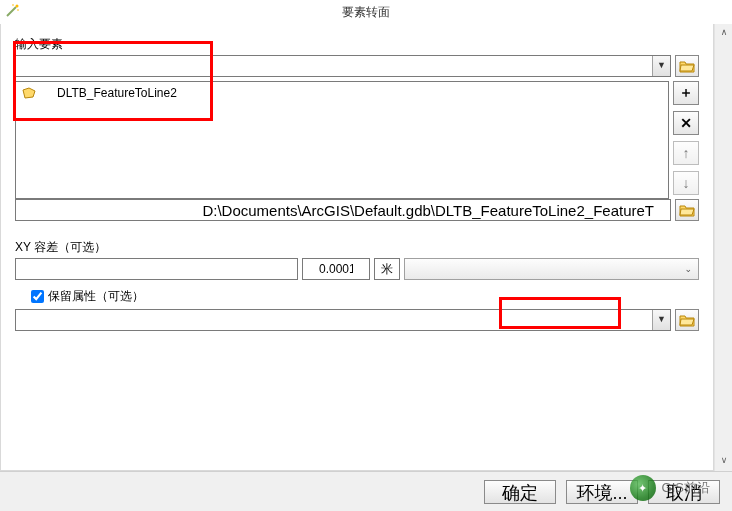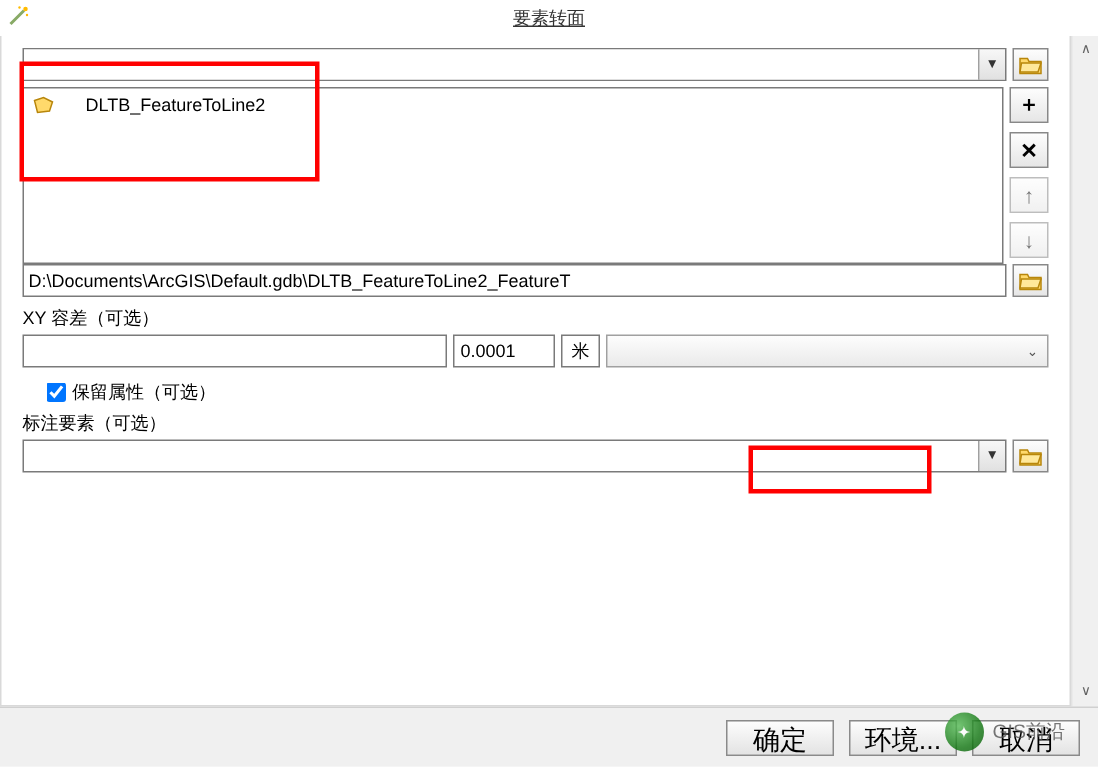--- a/index.html
+++ b/index.html
@@ -1,18 +1,18 @@
 <!DOCTYPE html>
 <html><head>
 <meta charset="utf-8">
 <style>
 * { box-sizing: border-box; margin: 0; padding: 0; }
 body { font-family: "Microsoft YaHei", SimSun, Arial, sans-serif; font-size: 12px; background: #f0f0f0; width: 732px; height: 511px; overflow: hidden; position: relative; }
 
-.titlebar { height: 27px; background: #fff; border-bottom: 1px solid #d4d4d4; text-align: center; line-height: 24px; font-size: 12px; color: #333; position: relative; text-decoration: underline; }
+.titlebar { height: 27px; background: #fff; border-bottom: 1px solid #d4d4d4; text-align: center; line-height: 24px; font-size: 12px; color: #333; position: relative; }
 .titlebar .wand-icon { position: absolute; left: 4px; top: 3px; width: 16px; height: 16px; }
 
 .content-area { position: absolute; top: 24px; left: 0; right: 18px; bottom: 40px; background: #fff; padding: 8px 14px 8px 14px; border: 1px solid #d9d9d9; border-top: none; }
 
 .scrollbar-right { position: absolute; top: 24px; right: 0; width: 18px; bottom: 40px; background: #f0f0f0; border-left: 1px solid #e3e3e3; }
 .scroll-arrow { width: 16px; height: 16px; margin: 1px; text-align: center; line-height: 14px; color: #606060; cursor: pointer; font-size: 9px; }
 
 .field-label { margin: 4px 0 2px 0; color: #000; }
 .row { display: flex; align-items: stretch; gap: 4px; }
 .combo-wrap { flex: 1; display: flex; border: 1px solid #7a7a7a; background: #fff; height: 22px; }
@@ -23,25 +23,25 @@
 .icon-btn.disabled { opacity: 0.55; cursor: default; }
 .folder-icon svg { width: 16px; height: 14px; }
 
 .listbox { border: 1px solid #7a7a7a; background: #fff; height: 118px; padding: 2px; overflow: auto; }
 .list-item { display: flex; align-items: center; gap: 21px; padding: 2px 4px; }
 .poly-icon { width: 14px; height: 12px; display: inline-block; }
 
 .side-btns { display: flex; flex-direction: column; gap: 6px; }
 .side-btns .icon-btn { height: 24px; width: 26px; font-size: 14px; font-weight: bold; }
 
-.text-input { flex: 1; border: 1px solid #7a7a7a; height: 22px; padding: 0 3px; font-size: 12px; outline: none; background: #fff; }
+.text-input { flex: 1; border: 1px solid #7a7a7a; height: 22px; padding: 0 16px; font-size: 15px; outline: none; background: #fff; text-align: right; }
 
 .xy-row { display: flex; align-items: center; gap: 4px; }
 .xy-left { flex: 1; border: 1px solid #7a7a7a; height: 22px; background: #fff; }
-.xy-val { width: 68px; border: 1px solid #7a7a7a; height: 22px; text-align: left; padding: 0 4px; font-size: 12px; outline: none; }
+.xy-val { width: 68px; border: 1px solid #7a7a7a; height: 22px; text-align: left; padding: 0 16px; font-size: 12px; outline: none; }
 .unit-box { width: 26px; height: 22px; border: 1px solid #7a7a7a; background: #fff; text-align: center; line-height: 20px; }
 .unit-combo { flex: 1; border: 1px solid #a0a0a0; height: 22px; background: linear-gradient(#fdfdfd,#eaeaea); display: flex; align-items: center; justify-content: flex-end; padding: 0 6px; cursor: pointer; }
 .unit-combo .chev { font-size: 9px; color: #555; }
 
 .check-row { display: flex; align-items: center; gap: 4px; margin: 8px 0 4px 16px; }
 .check-row input { margin: 0; }
 
 .bottom-bar { position: absolute; left: 0; right: 0; bottom: 0; height: 40px; background: #f0f0f0; border-top: 1px solid #d0d0d0; display: flex; align-items: center; justify-content: flex-end; padding: 0 12px; gap: 10px; }
 .btn { min-width: 72px; height: 24px; border: 1px solid #8a8a8a; background: linear-gradient(#fdfdfd,#e3e3e3); font-size: 18px; cursor: pointer; padding: 0 8px;}
 
@@ -61,20 +61,21 @@
         <circle cx="13" cy="3" r="1.5" fill="#fb0"></circle>
         <circle cx="9" cy="2" r="0.8" fill="#fb0"></circle>
         <circle cx="14" cy="7" r="0.8" fill="#fb0"></circle>
       </svg>
   </span>
   <span>要素转面</span>
 </div>
 
 <div class="content-area">
 
+  <div class="field-label">输入要素</div>
   <div class="row">
     <div class="combo-wrap">
       <input class="combo-input" value="" style="">
       <div class="combo-btn">▼</div>
     </div>
     <div class="icon-btn folder-icon">
       <svg viewBox="0 0 16 14">
           <path d="M1 3h5l1 2h8v8H1z" fill="#ffd96b" stroke="#b8860b"></path>
           <path d="M2 6h13l-2 6H1z" fill="#ffe89a" stroke="#b8860b"></path>
         </svg>
@@ -111,36 +112,35 @@
   <div class="row">
     <input class="text-input" value="D:\Documents\ArcGIS\Default.gdb\DLTB_FeatureToLine2_FeatureT" style="">
     <div class="icon-btn folder-icon">
       <svg viewBox="0 0 16 14">
           <path d="M1 3h5l1 2h8v8H1z" fill="#ffd96b" stroke="#b8860b"></path>
           <path d="M2 6h13l-2 6H1z" fill="#ffe89a" stroke="#b8860b"></path>
         </svg>
     </div>
   </div>
 
-  <div class="field-label" style="margin-top:6px">XY 容差（可选）</div>
+  <div class="field-label" style="margin-top:18px">XY 容差（可选）</div>
   <div class="xy-row">
     <div class="xy-left"></div>
     <input class="xy-val" value="0.0001" style="">
     <div class="unit-box">米</div>
     <div class="unit-combo">
         <span class="chev">⌄</span>
       </div>
   </div>
 
   <div class="check-row">
     <input type="checkbox" checked="" style="">
     <span>保留属性（可选）</span>
   </div>
 
-  <div class="field-label">标注要素（可选）</div>
   <div class="row">
     <div class="combo-wrap">
       <input class="combo-input" value="" style="">
       <div class="combo-btn">▼</div>
     </div>
     <div class="icon-btn folder-icon">
       <svg viewBox="0 0 16 14">
           <path d="M1 3h5l1 2h8v8H1z" fill="#ffd96b" stroke="#b8860b"></path>
           <path d="M2 6h13l-2 6H1z" fill="#ffe89a" stroke="#b8860b"></path>
         </svg>

